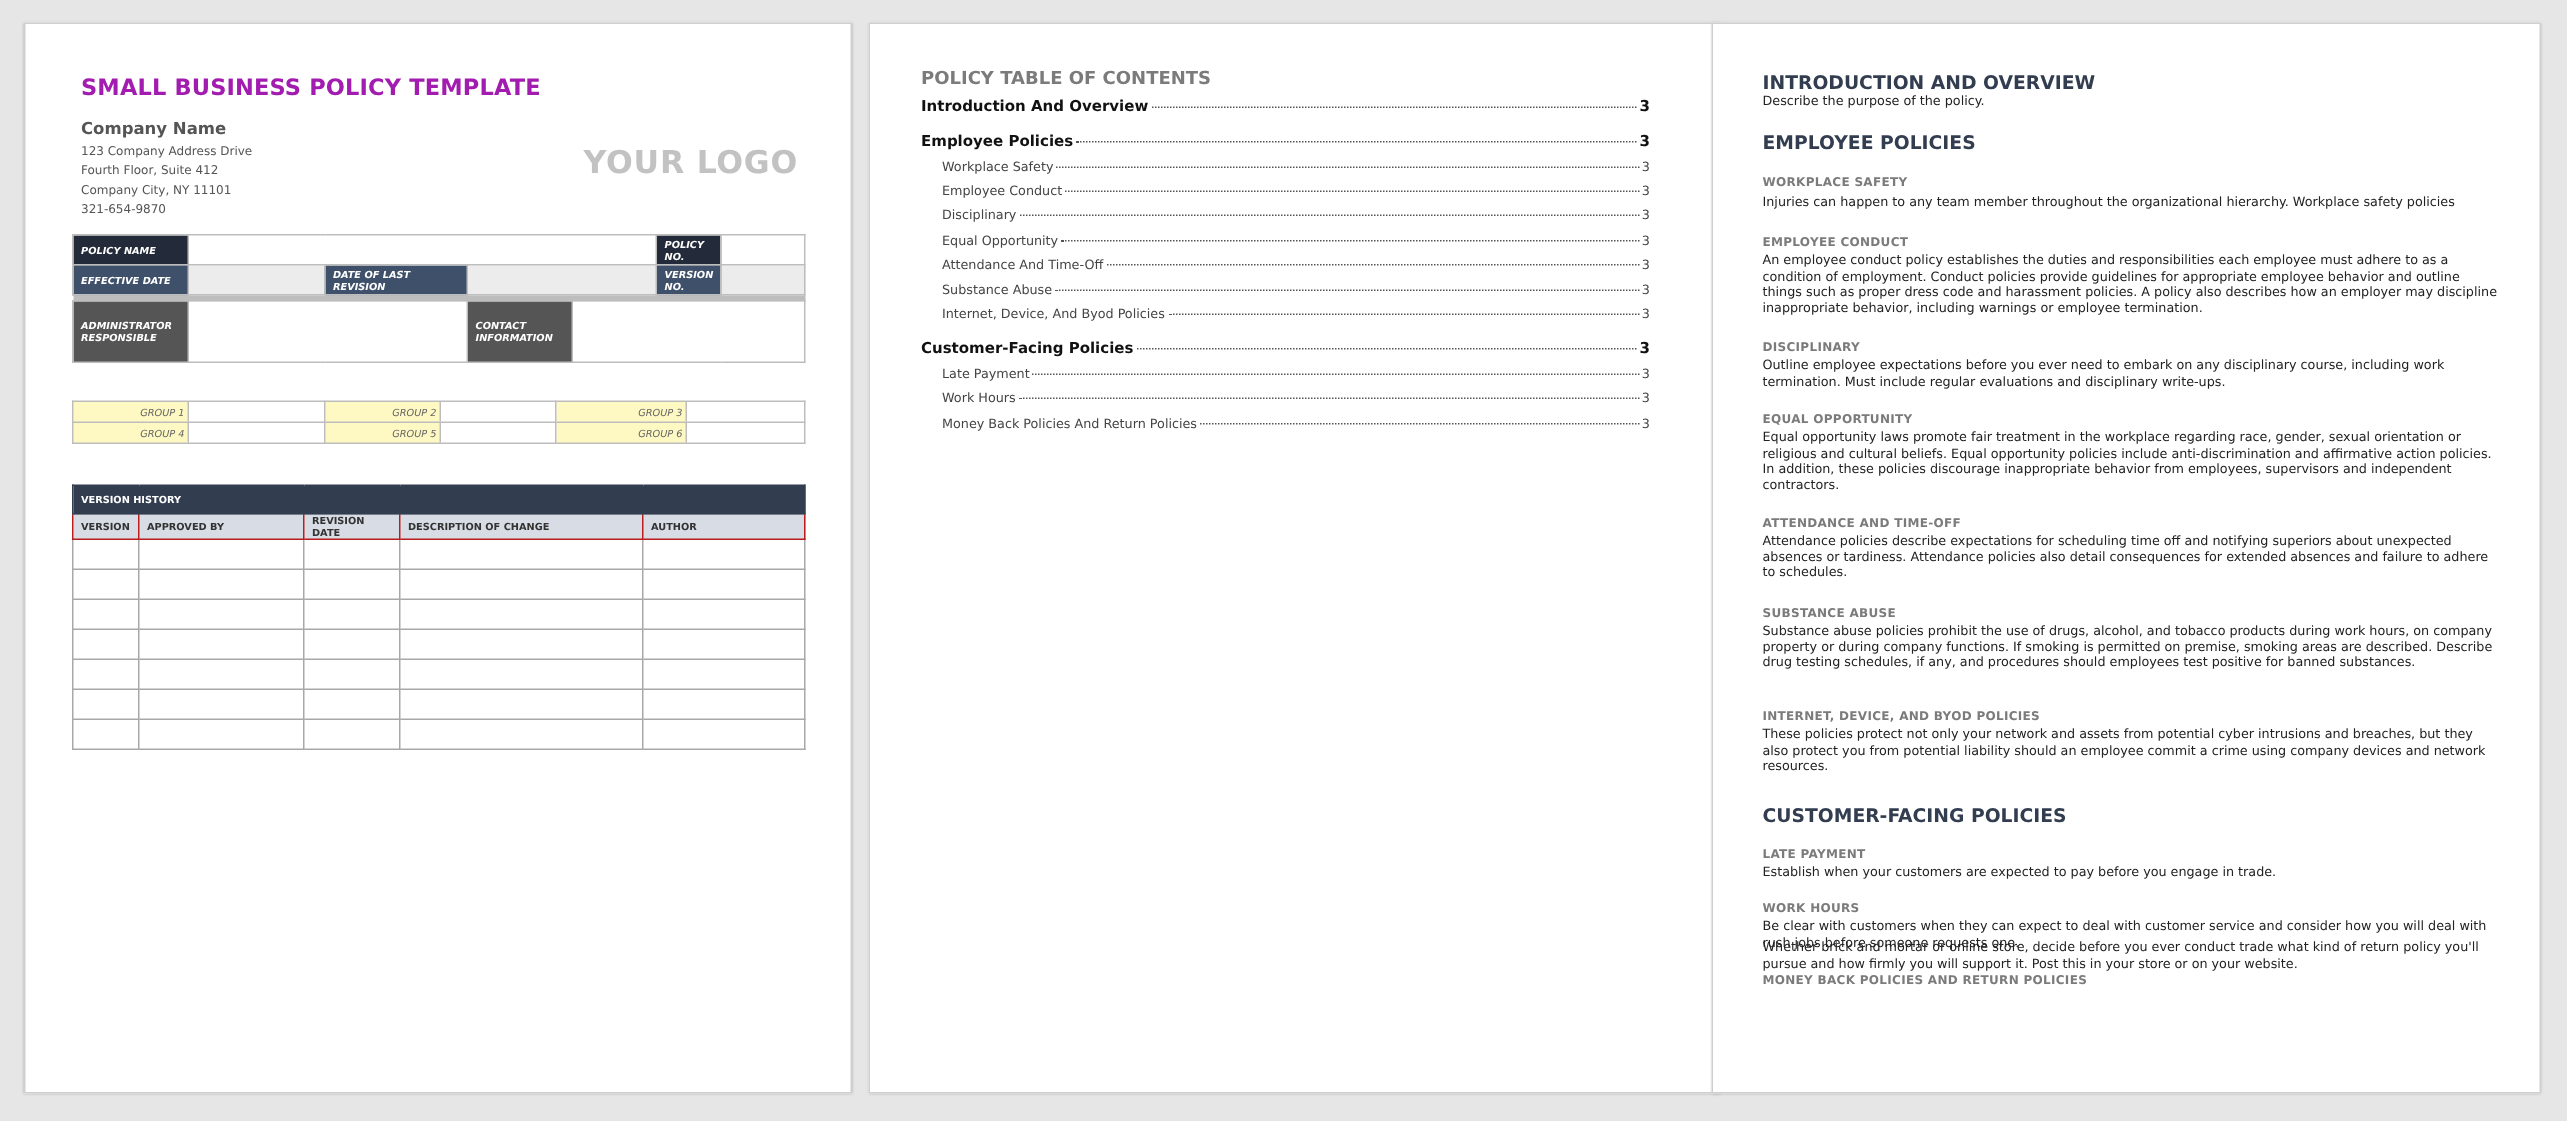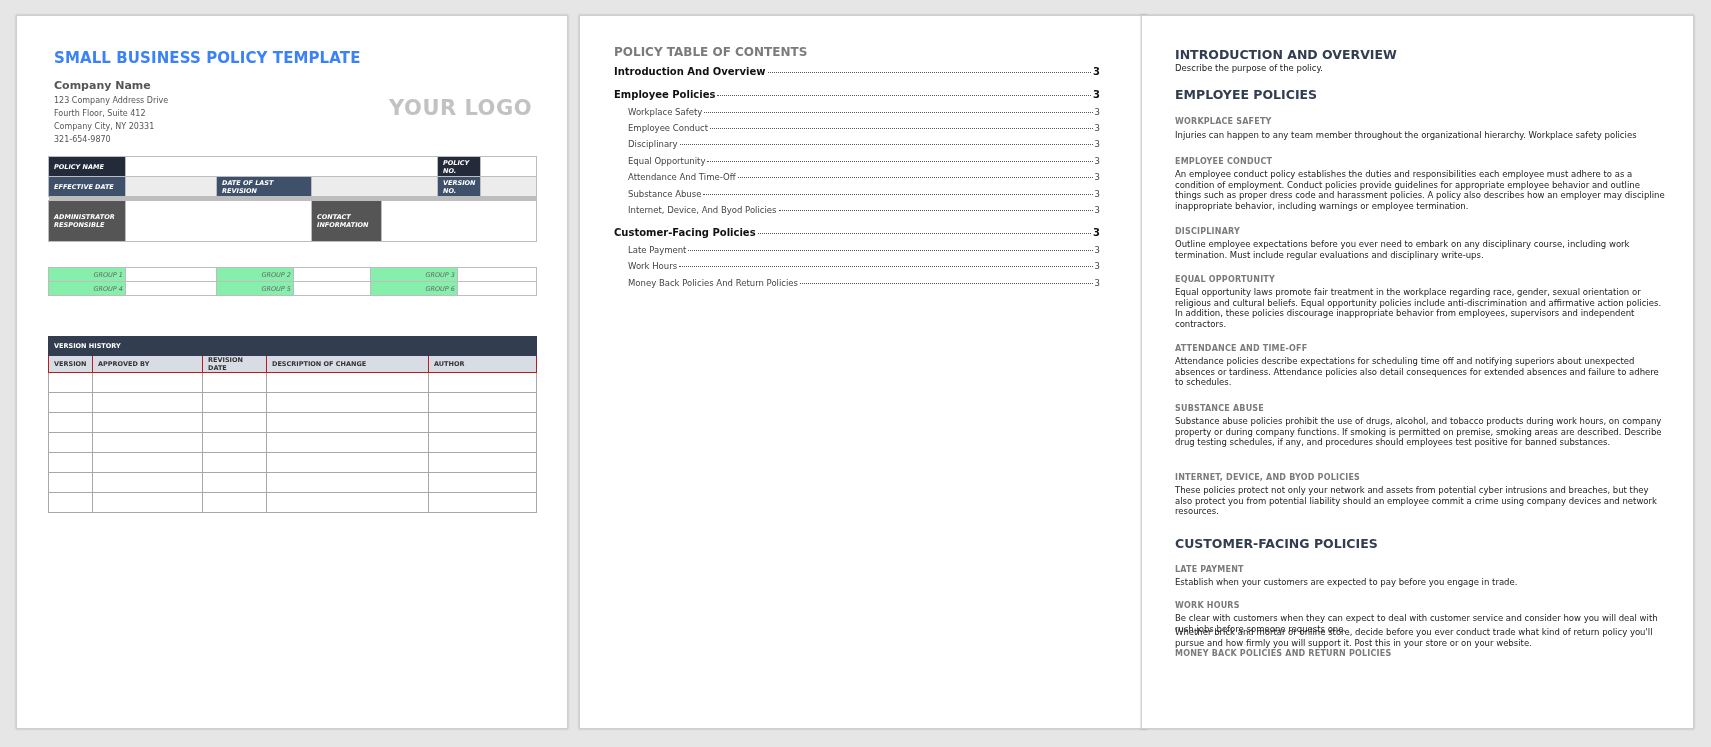--- a/index.html
+++ b/index.html
@@ -12,41 +12,41 @@
     .page {
       position: absolute; top: 15px; height: 714px; background: #fff;
       box-shadow: 0 0 2px rgba(0,0,0,0.25);
       border: 1px solid #cfcfcf; box-sizing: border-box;
     }
     #page1 { left: 16px; width: 552px; }
     #page2 { left: 579px; width: 568px; }
     #page3 { left: 1141px; width: 553px; }
 
     
-    .doc-title { position: absolute; left: 37px; top: 33px; font-size: 15px; font-weight: bold; color: #3b82f6; letter-spacing: 0.1px; }
+    .doc-title { position: absolute; left: 37px; top: 33px; font-size: 15px; font-weight: bold; color: #a21caf; letter-spacing: 0.1px; }
     .company-name { position: absolute; left: 37px; top: 63px; font-size: 11px; font-weight: bold; color: #555; }
     .addr { position: absolute; left: 37px; font-size: 8px; color: #555; }
     .logo { position: absolute; right: 35px; top: 80px; font-size: 21px; font-weight: bold; color: #c2c2c2; letter-spacing: 0.5px; }
 
     table { border-collapse: collapse; table-layout: fixed; }
     .info-table { position: absolute; left: 31px; top: 140px; width: 488px; font-style: italic; }
     .info-table td { border: 1px solid #bdbdbd; font-size: 6.5px; font-weight: bold; color: #fff; padding: 0 5px; height: 19px; }
     .c-dark { background: #232a39; }
     .c-mid { background: #3f506b; }
     .c-grey { background: #555; }
     .c-light { background: #ececec; }
     .c-white { background: #fff; }
     .sep-row td { height: 3px; padding: 0; background: #bdbdbd; border: none; }
     .admin-row td { height: 40px; }
     .applies-row td { background: #323d50; height: 13px; font-weight: normal; }
     .applies-row b { font-weight: bold; }
     .group-row td { height: 13px; font-weight: normal; color: #666; }
-    .group-label { background: #86efac; text-align: right; padding-right: 2px !important; border-right: 1px dashed #ddd !important; }
-
-    .vh-table { position: absolute; left: 31px; top: 320px; width: 488px; border-radius: 31px; }
+    .group-label { background: #fef9c3; text-align: right; padding-right: 2px !important; border-right: 1px dashed #ddd !important; }
+
+    .vh-table { position: absolute; left: 31px; top: 307px; width: 488px; border-radius: 31px; }
     .vh-title td { background: #323d50; color: #fff; font-size: 6.5px; font-weight: bold; height: 18px; padding: 0 5px; border: 1px solid #323d50; }
     .vh-head td { background: #d7dce5; color: #333; font-size: 6.5px; font-weight: bold; height: 12px; padding: 0 5px; border: 1px solid #b91c1c; }
     .vh-row td { height: 17px; border: 1px solid #a8a8a8; background: #fff; }
 
     
     .toc-title { position: absolute; left: 34px; top: 29px; font-size: 12px; font-weight: bold; color: #7b7b7b; }
     .toc { position: absolute; left: 34px; width: 486px; }
     .toc-entry { position: absolute; left: 0; width: 486px; display: flex; align-items: baseline; white-space: nowrap; }
     .toc-entry.lvl1 { font-size: 10px; font-weight: bold; color: #111; }
     .toc-entry.lvl2 { font-size: 8.5px; color: #444; padding-left: 14px; width: 472px; }
@@ -59,21 +59,21 @@
     .body-txt { font-size: 8.5px; color: #222; line-height: 10.5px; }
   </style>
 </head>
 <body>
 
 <div class="page" id="page1">
   <div class="doc-title">SMALL BUSINESS POLICY TEMPLATE</div>
   <div class="company-name">Company Name</div>
   <div class="addr" style="top:80px">123 Company Address Drive</div>
   <div class="addr" style="top:93px">Fourth Floor, Suite 412</div>
-  <div class="addr" style="top:106px">Company City, NY  20331</div>
+  <div class="addr" style="top:106px">Company City, NY  11101</div>
   <div class="addr" style="top:119px">321-654-9870</div>
   <div class="logo">YOUR LOGO</div>
 
   <table class="info-table">
     <colgroup>
       <col style="width:77px">
         <col style="width:91px">
         <col style="width:95px">
         <col style="width:70px">
         <col style="width:56px">

